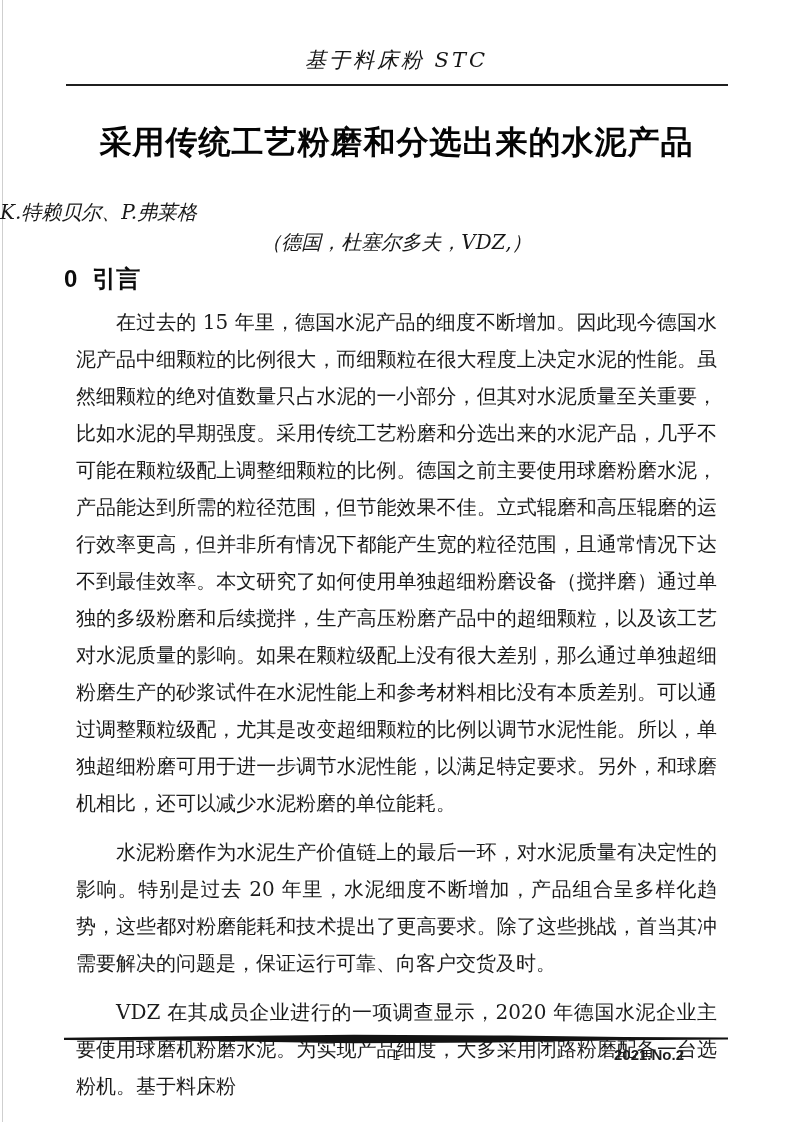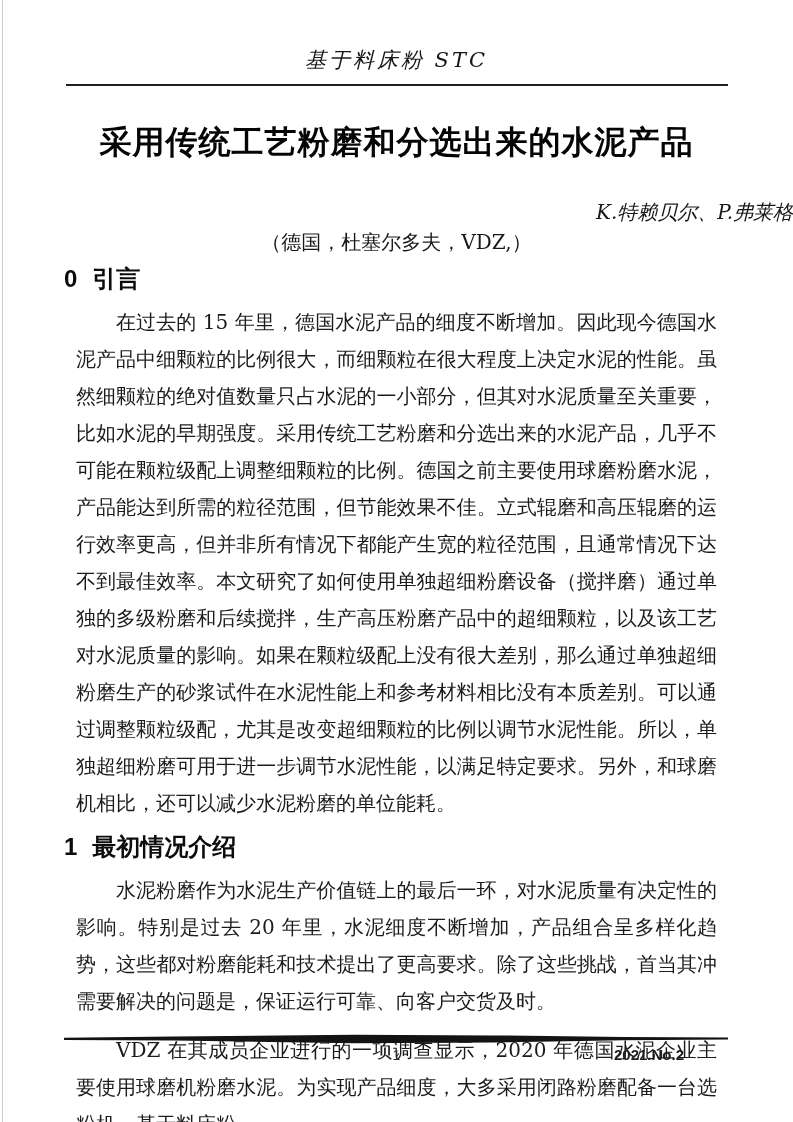--- a/index.html
+++ b/index.html
@@ -39,30 +39,31 @@
     text-align: center;
     font-family: "Liberation Sans", sans-serif;
     font-weight: 700;
     font-size: 32px;
     letter-spacing: 1px;
     color: #050505;
   }
   .authors-line {
     position: absolute;
     top: 199px; left: 0; width: 100%;
-    text-align: right;
+    text-align: left;
     font-size: 20px;
     font-style: italic;
     color: #181818;
   }
   .affiliation-line {
     position: absolute;
     top: 229px; left: 0; width: 100%;
     text-align: center;
     font-size: 20px;
+    font-style: italic;
     color: #181818;
   }
   .content {
     position: absolute;
     top: 266px; left: 64px;
     width: 665px;
   }
   .section-heading {
     font-family: "Liberation Sans", sans-serif;
     font-weight: 700;
@@ -121,23 +122,20 @@
   <div class="affiliation-line">（德国，杜塞尔多夫，VDZ,）</div>
 
   <div class="content">
 
     <h2 class="section-heading">
       <span class="sec-num">0</span><span>引言</span>
     </h2>
 
     <p class="body-paragraph">在过去的 15 年里，德国水泥产品的细度不断增加。因此现今德国水泥产品中细颗粒的比例很大，而细颗粒在很大程度上决定水泥的性能。虽然细颗粒的绝对值数量只占水泥的一小部分，但其对水泥质量至关重要，比如水泥的早期强度。采用传统工艺粉磨和分选出来的水泥产品，几乎不可能在颗粒级配上调整细颗粒的比例。德国之前主要使用球磨粉磨水泥，产品能达到所需的粒径范围，但节能效果不佳。立式辊磨和高压辊磨的运行效率更高，但并非所有情况下都能产生宽的粒径范围，且通常情况下达不到最佳效率。本文研究了如何使用单独超细粉磨设备（搅拌磨）通过单独的多级粉磨和后续搅拌，生产高压粉磨产品中的超细颗粒，以及该工艺对水泥质量的影响。如果在颗粒级配上没有很大差别，那么通过单独超细粉磨生产的砂浆试件在水泥性能上和参考材料相比没有本质差别。可以通过调整颗粒级配，尤其是改变超细颗粒的比例以调节水泥性能。所以，单独超细粉磨可用于进一步调节水泥性能，以满足特定要求。另外，和球磨机相比，还可以减少水泥粉磨的单位能耗。</p>
 
-    <h2 class="section-heading second">
-      <span class="sec-num">1</span><span>最初情况介绍</span>
-    </h2>
 
     <p class="body-paragraph">水泥粉磨作为水泥生产价值链上的最后一环，对水泥质量有决定性的影响。特别是过去 20 年里，水泥细度不断增加，产品组合呈多样化趋势，这些都对粉磨能耗和技术提出了更高要求。除了这些挑战，首当其冲需要解决的问题是，保证运行可靠、向客户交货及时。</p>
 
     <p class="body-paragraph">VDZ 在其成员企业进行的一项调查显示，2020 年德国水泥企业主要使用球磨机粉磨水泥。为实现产品细度，大多采用闭路粉磨配备一台选粉机。基于料床粉</p>
 
   </div>
 
   <svg class="footer-rule" viewBox="0 0 664 10" preserveAspectRatio="none">
     <polygon fill="#131313" points="0,3.8 110,2.6 290,0.8 430,1.4 560,3.0 664,3.4 664,5.6 560,6.2 430,8.6 290,9.2 110,6.4 0,6.0"></polygon>
   </svg>

